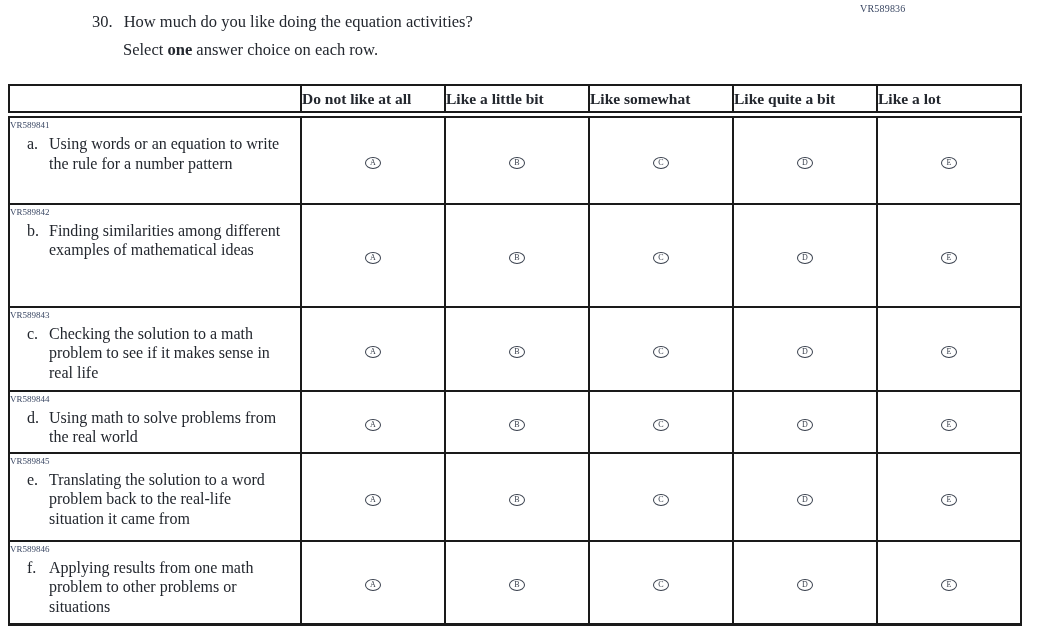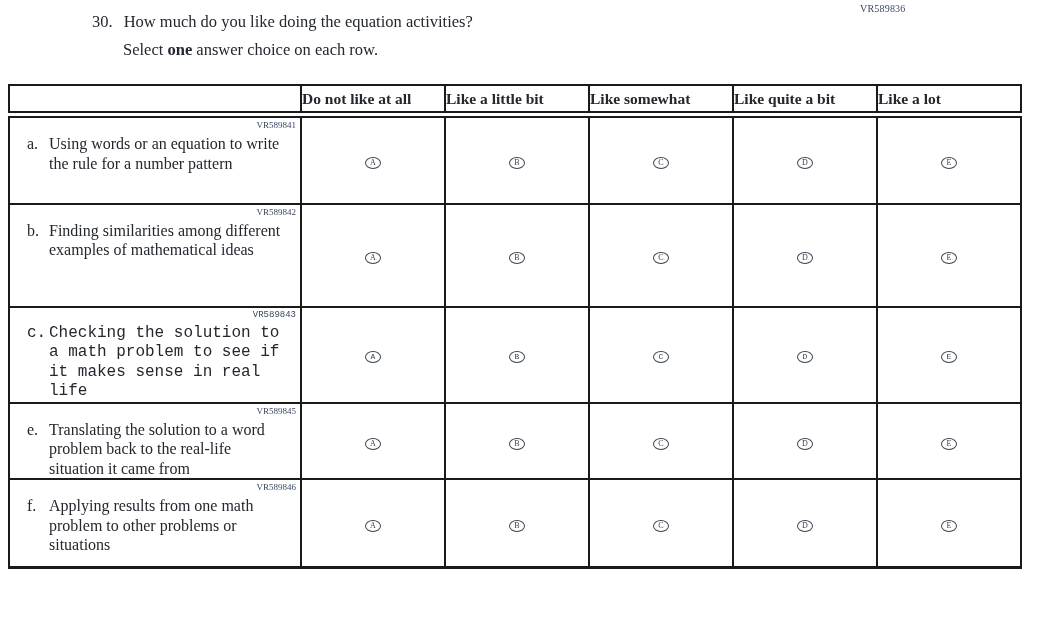--- a/index.html
+++ b/index.html
@@ -55,28 +55,28 @@
     font-size: 15.5px;
     font-weight: bold;
     text-align: left;
     vertical-align: middle;
   }
   .col-label { width: 292px; }
   .col-opt   { width: 144px; }
 
   tbody tr:nth-child(1) { height: 89px; }
   tbody tr:nth-child(2) { height: 103px; border-radius: 21px; }
-  tbody tr:nth-child(3) { height: 84px; font-family: Liberation Mono, monospace; }
+  tbody tr:nth-child(3) { height: 84px; }
   tbody tr:nth-child(4) { height: 62px; }
   tbody tr:nth-child(5) { height: 88px; }
   tbody tr:nth-child(6) { height: 84px; }
 
   .label-cell { vertical-align: top; }
   .row-code {
-    text-align: right;
+    text-align: left;
     font-size: 9px;
     line-height: 11px;
     color: #3a4763;
     padding: 2px 4px 0 0;
   }
   .row-item {
     display: flex;
     padding: 3px 6px 0 17px;
     font-size: 16px;
     line-height: 19.5px;
@@ -172,20 +172,34 @@
         </div>
       </td>
       <td class="opt-cell"><span class="bubble">A</span></td>
       <td class="opt-cell"><span class="bubble">B</span></td>
       <td class="opt-cell"><span class="bubble">C</span></td>
       <td class="opt-cell"><span class="bubble">D</span></td>
       <td class="opt-cell"><span class="bubble">E</span></td>
     </tr>
     <tr>
       <td class="label-cell">
+        <div class="row-code">VR589844</div>
+        <div class="row-item">
+          <span class="row-letter">d.</span>
+          <span class="row-text">Using math to solve problems from the real world</span>
+        </div>
+      </td>
+      <td class="opt-cell"><span class="bubble">A</span></td>
+      <td class="opt-cell"><span class="bubble">B</span></td>
+      <td class="opt-cell"><span class="bubble">C</span></td>
+      <td class="opt-cell"><span class="bubble">D</span></td>
+      <td class="opt-cell"><span class="bubble">E</span></td>
+    </tr>
+    <tr>
+      <td class="label-cell">
         <div class="row-code">VR589845</div>
         <div class="row-item">
           <span class="row-letter">e.</span>
           <span class="row-text">Translating the solution to a word problem back to the real-life situation it came from</span>
         </div>
       </td>
       <td class="opt-cell"><span class="bubble">A</span></td>
       <td class="opt-cell"><span class="bubble">B</span></td>
       <td class="opt-cell"><span class="bubble">C</span></td>
       <td class="opt-cell"><span class="bubble">D</span></td>

